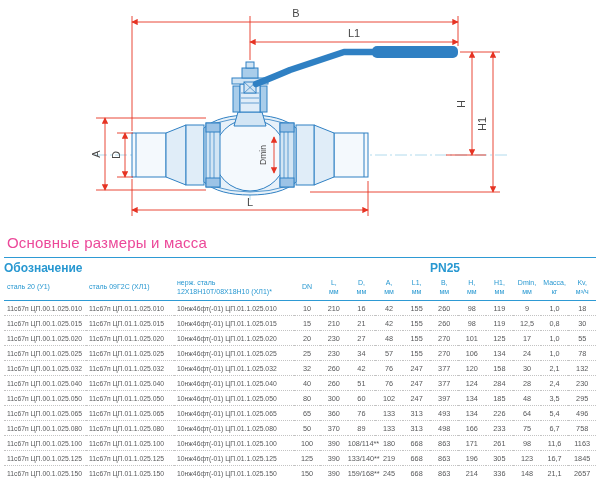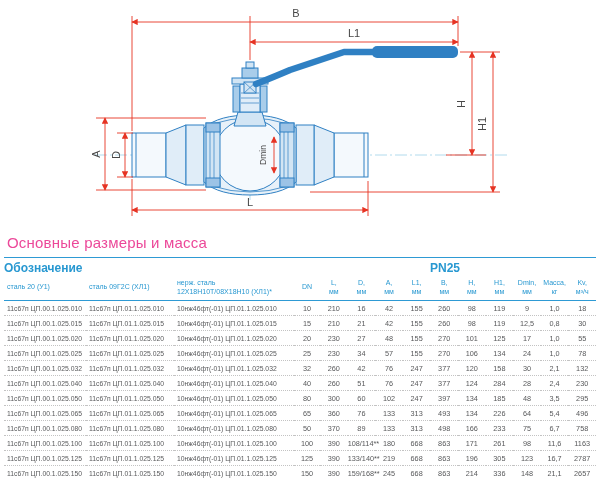--- a/index.html
+++ b/index.html
@@ -375,21 +375,21 @@
             <td class="num">125</td>
             <td class="num">390</td>
             <td class="num">133/140**</td>
             <td class="num">219</td>
             <td class="num">668</td>
             <td class="num">863</td>
             <td class="num">196</td>
             <td class="num">305</td>
             <td class="num">123</td>
             <td class="num">16,7</td>
-            <td class="num">2787</td>
+            <td class="num">1845</td>
           </tr>
           <tr>
             <td class="des">11с67п ЦП.00.1.025.150</td>
             <td class="des">11с67п ЦП.01.1.025.150</td>
             <td class="des">10нж46фт(-01) ЦП.01.1.025.150</td>
             <td class="num">150</td>
             <td class="num">390</td>
             <td class="num">159/168**</td>
             <td class="num">245</td>
             <td class="num">668</td>

